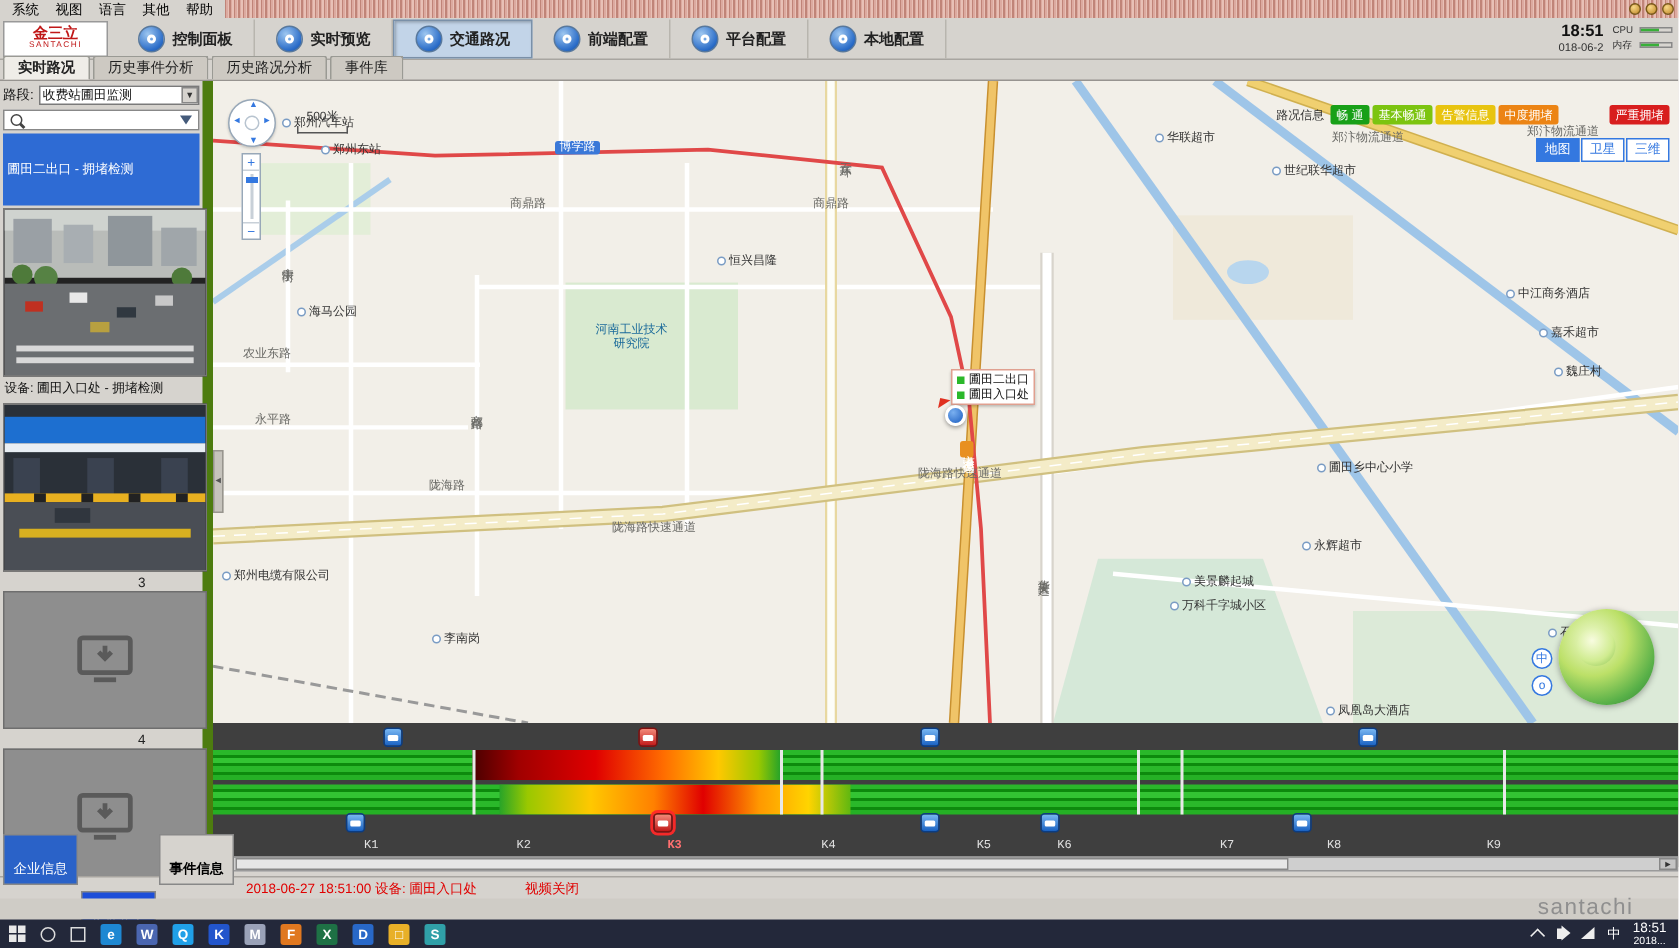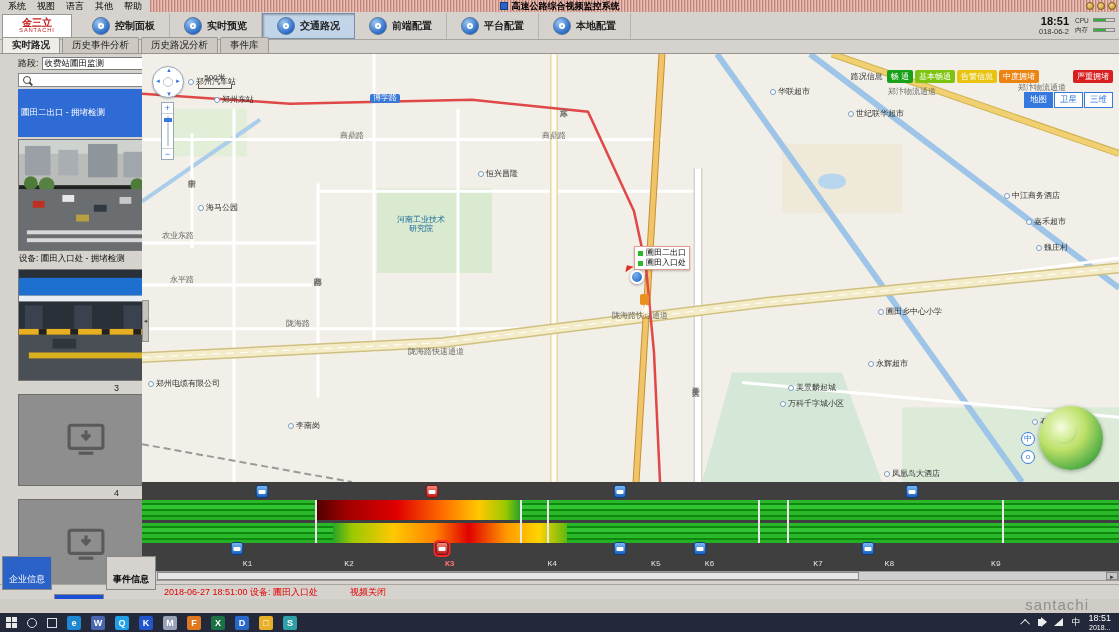--- a/index.html
+++ b/index.html
@@ -35,21 +35,21 @@
   .meter{display:flex;align-items:center;gap:2px;}
   .meter-label{font-size:6.5px;color:#333;width:16px;}
   .meter-bar{width:22px;height:4px;background:linear-gradient(90deg,#38b038 60%,#d8d5d0 60%);border:1px solid #888;}
 
   
   .tabbar{position:absolute;left:0;top:40px;width:100%;height:14px;background:#d6d3ce;border-bottom:1px solid #979490;display:flex;align-items:flex-end;padding-left:2px;}
   .tab{font-size:9.5px;padding:1px 9px 1px;border:1px solid #9a9a94;border-bottom:none;background:#cdc9c2;margin-right:2px;border-radius:2px 2px 0 0;color:#222;}
   .tab.active{background:#efede8;font-weight:bold;}
 
   
-  .sidebar{position:absolute;left:16px;top:54px;width:142px;height:530px;background:#d6d3ce;border-right:1px solid #4d7c0f;padding:2px;}
+  .sidebar{position:absolute;left:0;top:54px;width:142px;height:530px;background:#d6d3ce;border-right:7px solid #4d7c0f;padding:2px;}
   .side-row1{display:flex;align-items:center;gap:3px;height:15px;}
   .side-label{font-size:9px;white-space:nowrap;}
   .dd{flex:1;height:13px;background:#fff;border:1px solid #7a7a7a;display:flex;align-items:center;font-size:8.5px;padding-left:2px;overflow:hidden;white-space:nowrap;}
   .dd-arrow{margin-left:auto;width:11px;height:11px;background:#d6d3ce;border:1px solid #888;font-size:6px;line-height:10px;text-align:center;color:#333;flex:0 0 auto;}
   .search-row{display:flex;align-items:center;justify-content:space-between;height:14px;background:#fff;border:1px solid #888;margin-top:2px;padding:0 4px;}
   .mag{width:8px;height:8px;border:1.5px solid #444;border-radius:50%;position:relative;}
   .mag::after{content:"";position:absolute;width:4px;height:1.5px;background:#444;transform:rotate(45deg);right:-3px;bottom:-1px;}
   .funnel{width:0;height:0;border-left:4px solid transparent;border-right:4px solid transparent;border-top:6px solid #445a7a;}
   .selected-row{background:#2e6bd4;color:#fff;padding:18px 3px;font-size:8.5px;white-space:nowrap;overflow:hidden;margin-top:2px;}
   .thumb{width:136px;height:112px;border:1px solid #777;margin-top:2px;background:#222;}
@@ -164,24 +164,20 @@
 
   <div class="titlebar">
     <div class="menu-strip">
 
     <span class="menu-item">系统</span>
         <span class="menu-item">视图</span>
         <span class="menu-item">语言</span>
         <span class="menu-item">其他</span>
         <span class="menu-item">帮助</span>
       </div>
-    <div class="title-center">
-      <span class="title-ico"></span>
-      <span>高速公路综合视频监控系统</span>
-    </div>
     <div class="win-btns">
       <span class="win-btn"></span>
       <span class="win-btn"></span>
       <span class="win-btn"></span>
     </div>
   </div>
 
   <div class="toolbar">
     <div class="brand">
       <span class="brand-name">金三立</span>

